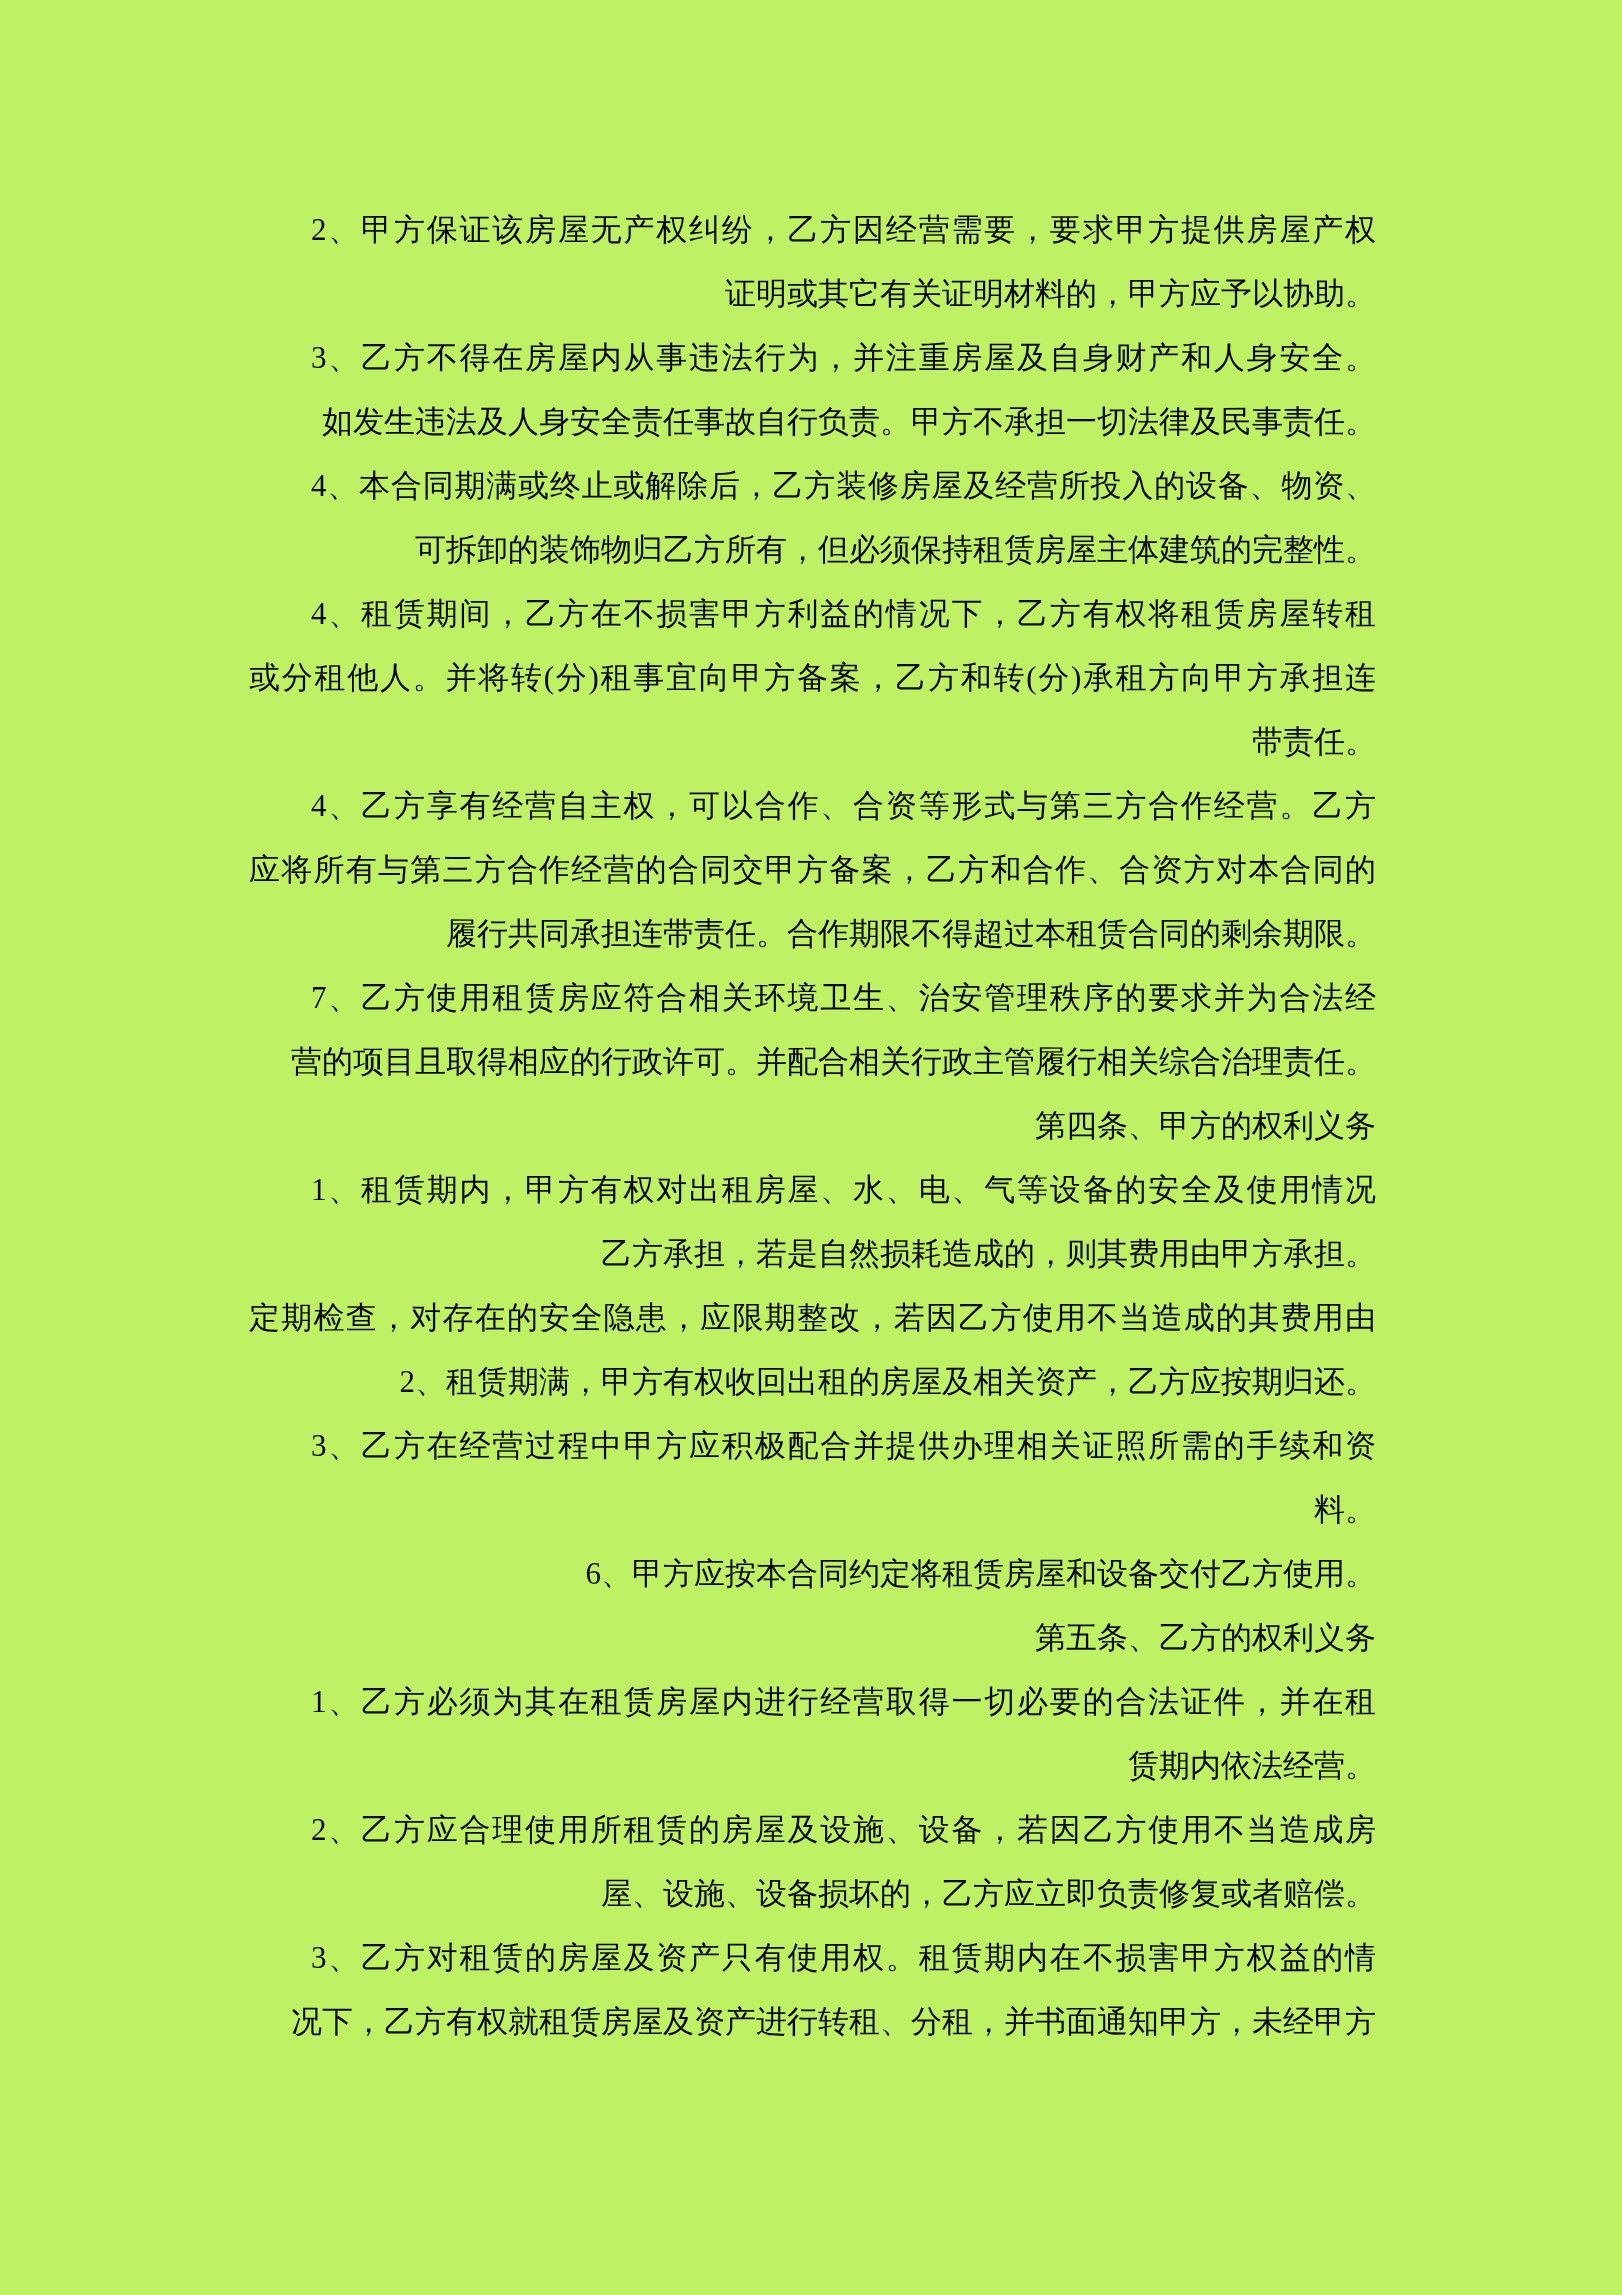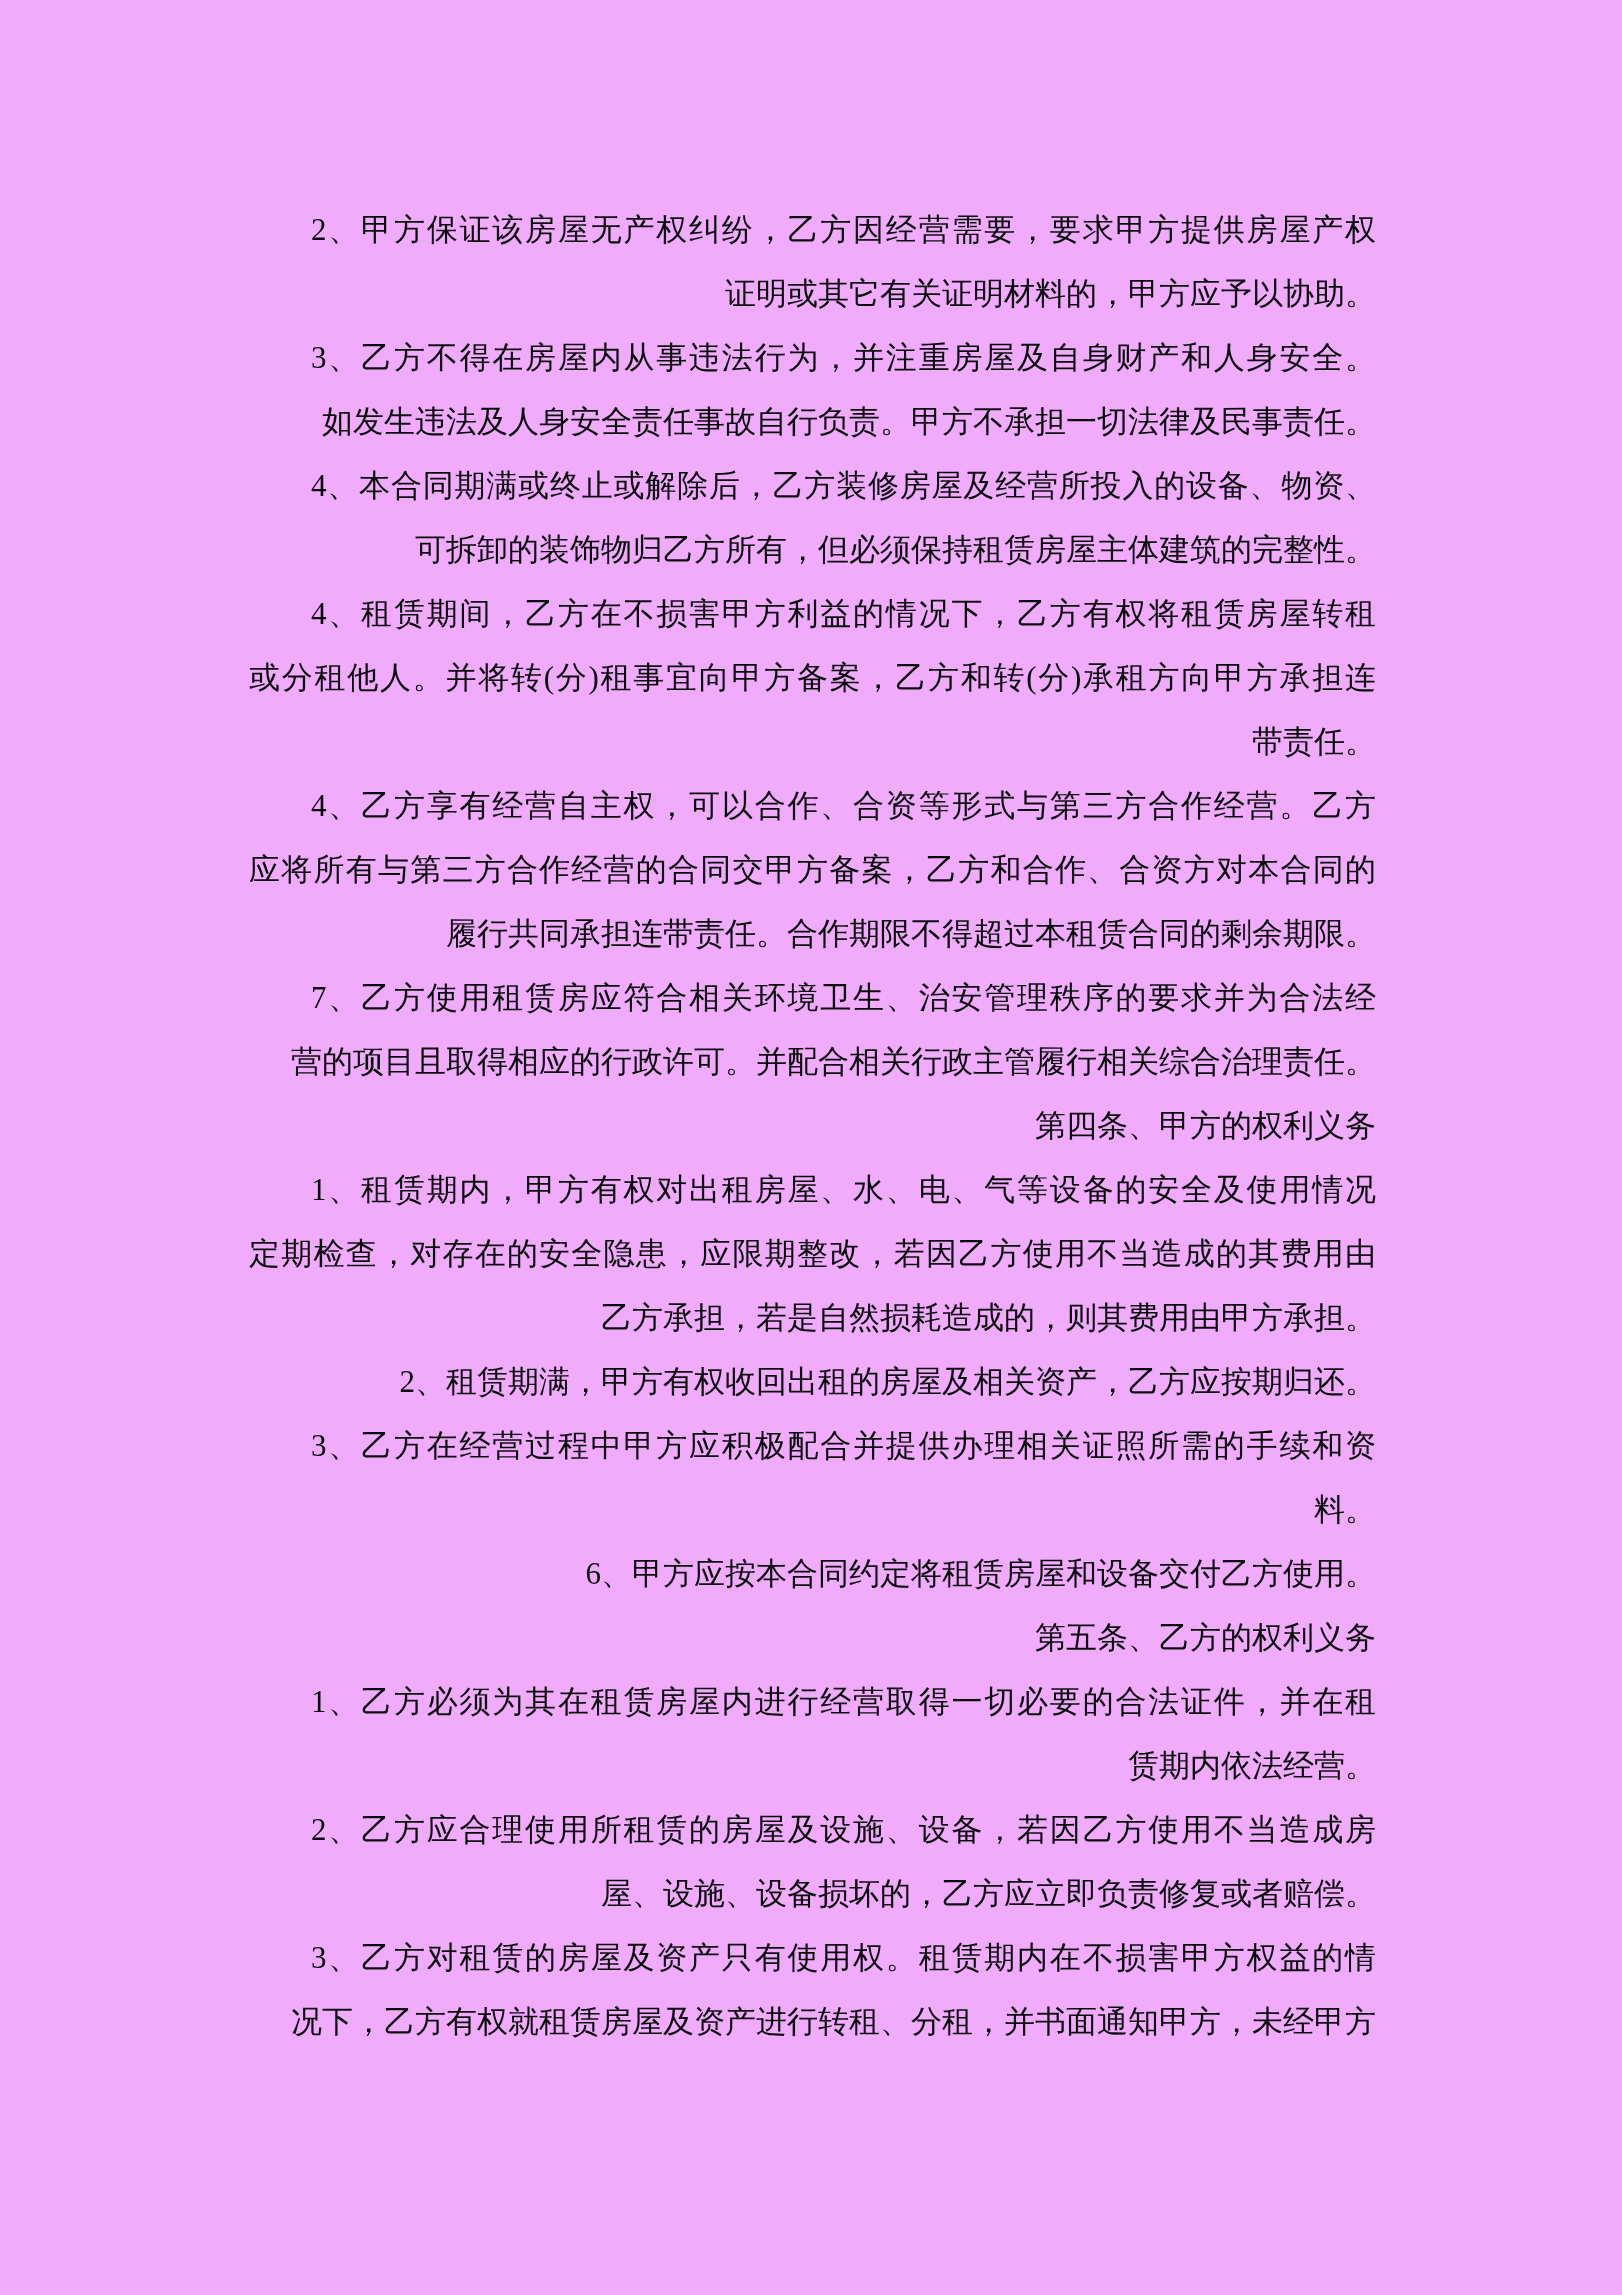--- a/index.html
+++ b/index.html
@@ -38,21 +38,21 @@
     text-justify: inter-character;
   }
   
   .line.indent {
     text-indent: 2em;
   }
 </style>
 </head>
 <body>
 
-<div class="page" style="background: #f0abfc;">
+<div class="page" style="background: #bef264;">
   <div class="text-block" id="text-block" style="color: rgb(10, 10, 10);">
       <div class="para">
         <div class="line indent fill">2、甲方保证该房屋无产权纠纷，乙方因经营需要，要求甲方提供房屋产权</div>
         <div class="line">证明或其它有关证明材料的，甲方应予以协助。</div>
       </div>
       <div class="para">
         <div class="line indent fill">3、乙方不得在房屋内从事违法行为，并注重房屋及自身财产和人身安全。</div>
         <div class="line">如发生违法及人身安全责任事故自行负责。甲方不承担一切法律及民事责任。</div>
       </div>
       <div class="para">
@@ -71,22 +71,22 @@
       </div>
       <div class="para">
         <div class="line indent fill">7、乙方使用租赁房应符合相关环境卫生、治安管理秩序的要求并为合法经</div>
         <div class="line">营的项目且取得相应的行政许可。并配合相关行政主管履行相关综合治理责任。</div>
       </div>
       <div class="para">
         <div class="line indent">第四条、甲方的权利义务</div>
       </div>
       <div class="para">
         <div class="line indent fill">1、租赁期内，甲方有权对出租房屋、水、电、气等设备的安全及使用情况</div>
+        <div class="line">乙方承担，若是自然损耗造成的，则其费用由甲方承担。</div>
         <div class="line fill">定期检查，对存在的安全隐患，应限期整改，若因乙方使用不当造成的其费用由</div>
-        <div class="line">乙方承担，若是自然损耗造成的，则其费用由甲方承担。</div>
       </div>
       <div class="para">
         <div class="line indent">2、租赁期满，甲方有权收回出租的房屋及相关资产，乙方应按期归还。</div>
       </div>
       <div class="para">
         <div class="line indent fill">3、乙方在经营过程中甲方应积极配合并提供办理相关证照所需的手续和资</div>
         <div class="line">料。</div>
       </div>
       <div class="para">
         <div class="line indent">6、甲方应按本合同约定将租赁房屋和设备交付乙方使用。</div>

